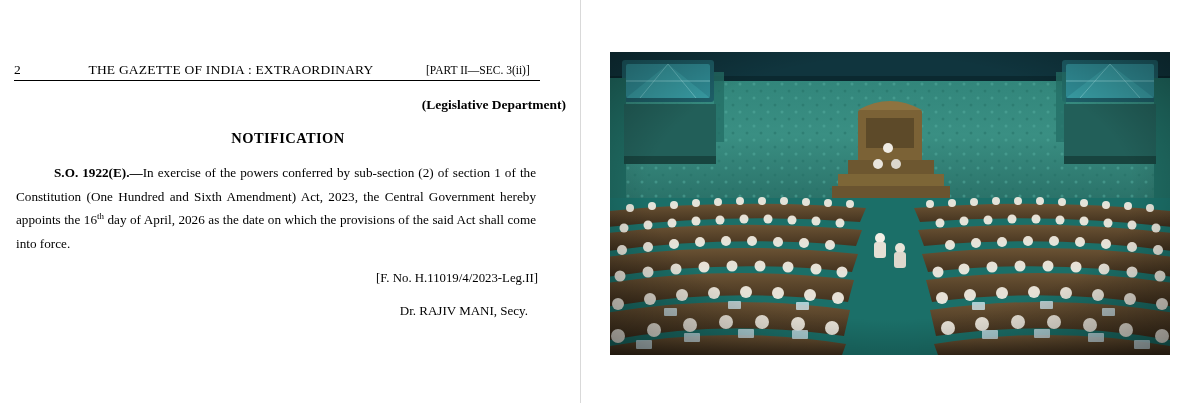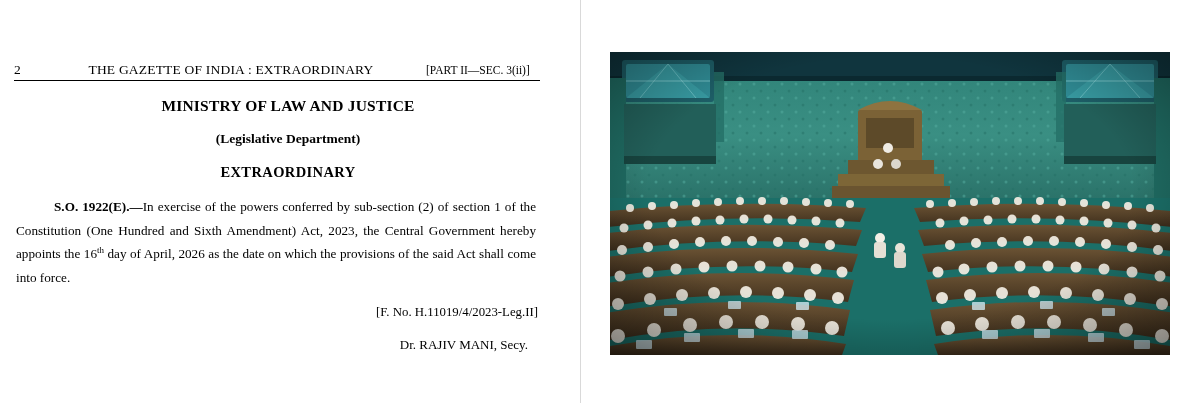--- a/index.html
+++ b/index.html
@@ -74,21 +74,21 @@
   }
 
   .ministry {
     text-align: center;
     font-weight: bold;
     font-size: 15.5px;
     margin-top: 16px;
     letter-spacing: 0.2px;
   }
   .dept {
-    text-align: center;
+    text-align: right;
     font-weight: bold;
     font-size: 13.5px;
     margin-top: 16px;
   }
   .notification {
     text-align: center;
     font-weight: bold;
     font-size: 14.5px;
     margin-top: 17px;
     letter-spacing: 0.4px;
@@ -165,23 +165,22 @@
   <div class="gazette">
     <div class="gazette-inner">
 
       <div class="hdr-row">
         <div class="hdr-pageno">2</div>
         <div class="hdr-title">THE GAZETTE OF INDIA : EXTRAORDINARY</div>
         <div class="hdr-part">[PART II—SEC. 3(ii)]</div>
       </div>
       <div class="rule"></div>
 
-      <div class="ministry">MINISTRY OF LAW AND JUSTICE</div>
       <div class="dept">(Legislative Department)</div>
-      <div class="notification">EXTRAORDINARY</div>
+      <div class="notification">NOTIFICATION</div>
 
       <div class="body-para">
         <span class="indent"></span><span class="so-no">S.O.  1922(E).—</span><span>In exercise of the powers conferred by sub-section (2) of section 1 of the Constitution (One Hundred and Sixth Amendment) Act, 2023, the Central Government hereby appoints the 16</span><sup>th</sup><span> day of April, 2026 as the date on which the provisions of the said Act shall come into force.</span>
       </div>
 
       <div class="fileno">[F. No. H.11019/4/2023-Leg.II]</div>
       <div class="signer">Dr. RAJIV MANI, Secy.</div>
     </div>
   </div>
 

